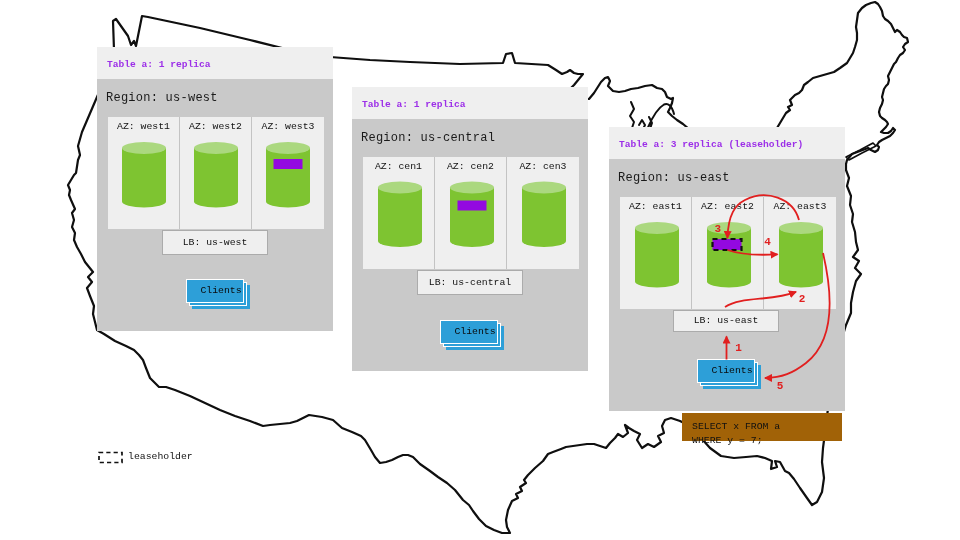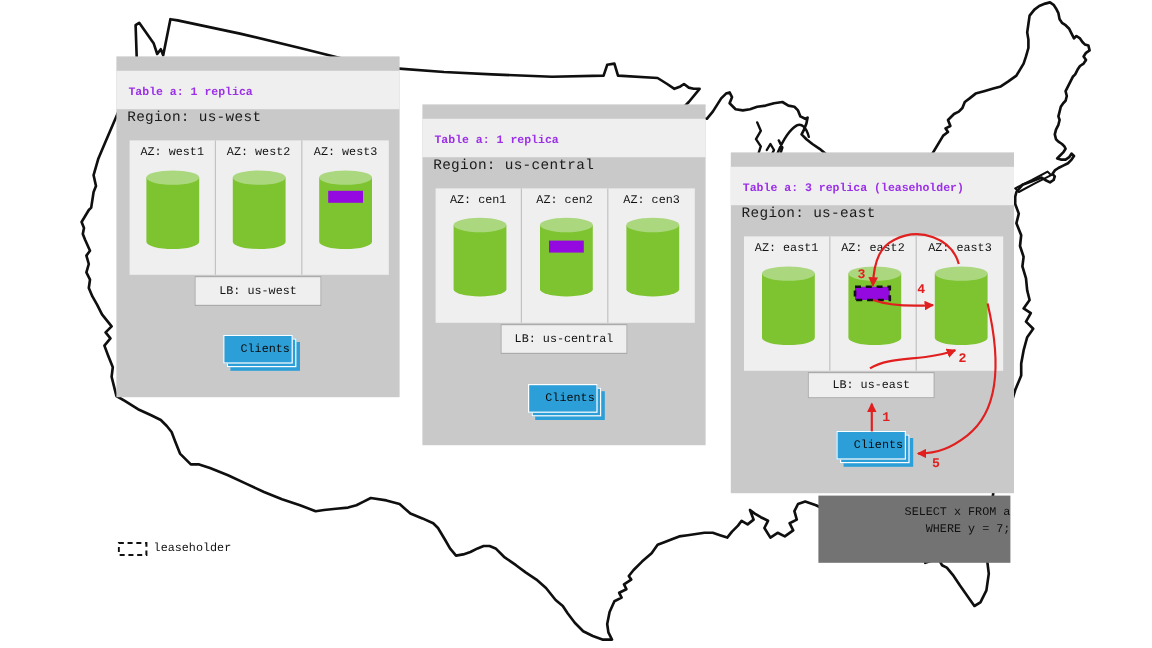--- a/index.html
+++ b/index.html
@@ -1,33 +1,33 @@
 <!DOCTYPE html>
 <html><head><meta charset="utf-8"><style>
 html,body{margin:0;padding:0;background:#fff;}
 #stage{position:relative;width:960px;height:540px;overflow:hidden;background:#fff;
   font-family:"Liberation Mono",monospace;}
 svg.layer{position:absolute;left:0;top:0;}
 .panel{position:absolute;width:236px;height:284px;background:#c9c9c9;}
-.thdr{position:absolute;left:0;top:12px;width:236px;height:32px;background:#efefef;
+.thdr{position:absolute;left:0;top:0;width:236px;height:32px;background:#efefef;
   color:#9c2fe8;font-size:9.6px;font-weight:bold;line-height:35px;text-indent:10px;white-space:nowrap;}
 .rgn{position:absolute;left:9px;top:44px;font-size:12px;letter-spacing:0.25px;color:#1a1a1a;white-space:nowrap;}
 .azbox{position:absolute;left:11px;top:70px;width:216px;height:112px;background:#efefef;display:flex;}
 .azcol{width:72px;height:112px;box-sizing:border-box;border-right:1px solid #c3c3c3;}
 .azcol:last-child{border-right:none;}
 .azlbl{text-align:center;font-size:9.8px;color:#111;margin-top:4px;white-space:nowrap;}
 .lb{position:absolute;top:183px;width:106px;height:25px;background:#efefef;border:1px solid #ababab;
   box-sizing:border-box;text-align:center;font-size:9.8px;color:#111;line-height:23px;white-space:nowrap;}
 .clients{position:absolute;width:58px;height:24px;}
 .cl{position:absolute;width:58px;height:24px;background:#2d9fd8;box-sizing:border-box;}
 .l3{left:6px;top:6px;}
 .l2{left:3px;top:3px;border:1.5px solid #fff;}
 .l1{left:0;top:0;border:1.5px solid #fff;text-align:center;font-size:9.8px;color:#0a0a0a;line-height:21px;padding-left:12px;}
-.selbox{position:absolute;left:682px;top:413px;width:160px;height:56px;background:#737373;
-  font-size:9.8px;color:#111;line-height:13.5px;padding:7px 0 0 10px;box-sizing:border-box;text-align:right;}
+.selbox{position:absolute;left:682px;top:413px;width:160px;height:28px;background:#a16207;
+  font-size:9.8px;color:#111;line-height:13.5px;padding:7px 0 0 10px;box-sizing:border-box;}
 .legtxt{position:absolute;left:128px;top:451px;font-size:9.8px;color:#111;}
 .ar{fill:none;stroke:#e11f1f;stroke-width:1.8;marker-end:url(#ah);}
 .num{fill:#e11f1f;font-size:11px;font-weight:bold;font-family:"Liberation Mono",monospace;text-anchor:middle;}
 </style></head><body>
 <div id="stage">
 <svg class="layer" width="960" height="540" viewBox="0 0 960 540">
   <path d="M114 50 L113 21 L116 19 L128 36 L131 45 L134 41 L136 46 L140 26 L142 16 L148 17 L200 28 L250 40 L290 50 L330 57 L370 60 L410 62 L460 64 L503 63 L506 54 L512 53 L515 63 L548 65 L556 70 L562 74 L567 72 L570 70 L574 73 L578 74 L583 74 L574 85 L571 88 L577 95 L585 99 L589 99 L594 93 L601 82 L605 78 L608 77 L610 81 L608 86 L613 91 L619 92 L625 91 L631 89 L638 88 L645 86 L652 85 L657 88 L662 89 L665 92 L667 97 L671 99 L673 98 L672 103 L670 108 L668 112 L672 116 L677 120 L683 124 L689 129 L700 134 L720 137 L745 137 L765 133 L777 128 L786 113 L790 110 L788 107 L792 105 L790 100 L795 95 L799 93 L802 90 L804 85 L808 82 L813 78 L820 76 L827 74 L834 72 L840 68 L847 63 L850 58 L853 53 L855 47 L857 40 L857 33 L856 27 L857 20 L858 13 L862 8 L866 5 L871 3 L875 2 L878 4 L880 7 L882 11 L883 16 L885 19 L888 21 L891 24 L893 28 L895 32 L897 30 L900 32 L902 35 L904 37 L907 38 L908 42 L905 44 L903 47 L905 50 L903 53 L900 55 L898 58 L896 62 L894 64 L892 68 L890 72 L888 76 L889 80 L888 84 L886 86 L884 89 L883 93 L882 97 L883 100 L882 104 L880 108 L879 112 L880 116 L882 118 L885 120 L887 122 L888 124 L886 127 L883 130 L881 132 L884 133 L888 133 L891 131 L893 128 L895 130 L893 133 L890 136 L886 138 L882 140 L879 142 L877 145 L879 147 L878 150 L875 152 L871 150 L868 148 L860 151 L852 154 L847 160 L846 164 L846 170 L849 178 L847 186 L851 196 L850 205 L853 214 L852 222 L855 232 L856 242 L858 250 L853 257 L859 261 L855 268 L861 274 L856 281 L853 292 L851 303 L851 313 L846 325 L840 345 L834 372 L829 400 L826 425 L823 448 L822 462 L824 478 L822 492 L817 502 L812 505 L807 498 L800 488 L794 479 L789 473 L785 471 L780 462 L775 461 L777 467 L771 469 L772 461 L765 458 L757 456 L746 457 L734 458 L721 456 L710 448 L702 439 L700 430 L695 428 L688 425 L680 421 L671 418 L665 420 L662 426 L664 433 L658 436 L661 442 L654 447 L648 444 L642 448 L637 440 L640 434 L634 431 L629 428 L625 425 L628 433 L623 437 L618 434 L615 438 L610 443 L606 448 L600 446 L594 444 L587 444 L580 445 L573 446 L566 447 L561 449 L553 452 L548 454 L543 461 L535 468 L528 475 L524 480 L526 483 L520 487 L522 491 L516 494 L518 498 L512 501 L508 510 L506 520 L507 527 L510 533 L502 533 L494 530 L486 526 L479 519 L473 511 L469 505 L463 500 L455 490 L447 483 L438 477 L430 471 L420 464 L413 457 L408 455 L403 455 L398 457 L392 460 L386 462 L380 463 L375 457 L371 450 L365 440 L361 436 L352 432 L342 428 L333 420 L322 417 L309 415 L303 418 L297 421 L290 423 L280 424 L270 425 L263 426 L250 421 L235 416 L220 410 L205 403 L190 396 L175 390 L166 387 L159 387 L150 378 L146 368 L143 360 L139 355 L134 350 L126 346 L115 341 L104 334 L97 330 L95 322 L93 314 L94 306 L90 296 L87 288 L92 282 L88 277 L93 272 L89 267 L85 262 L81 254 L77 247 L74 240 L75 233 L72 227 L74 220 L72 213 L75 209 L71 200 L69 195 L70 190 L68 185 L71 180 L74 175 L76 173 L78 160 L80 155 L78 146 L82 132 L88 118 L94 104 L100 90 L106 75 L110 62 L114 50" fill="none" stroke="#0f0f0f" stroke-width="2.2" stroke-linejoin="round" stroke-linecap="round"></path>
   <path d="M846 157 L860 150 L873 143 L876 146 L862 153 L849 160 Z" fill="none" stroke="#0f0f0f" stroke-width="1.7" stroke-linejoin="round"></path>
   <path d="M631 102 L634 109 L630 116 L634 122 L632 128 M649 117 L652 123 L650 129 M639 125 L642 120 L645 125 L643 129 M648 127.5 C652 118 658 108 664 104.5 C668 102.5 672 106 674 114" fill="none" stroke="#0f0f0f" stroke-width="2" stroke-linejoin="round" stroke-linecap="round"></path>
 </svg>

